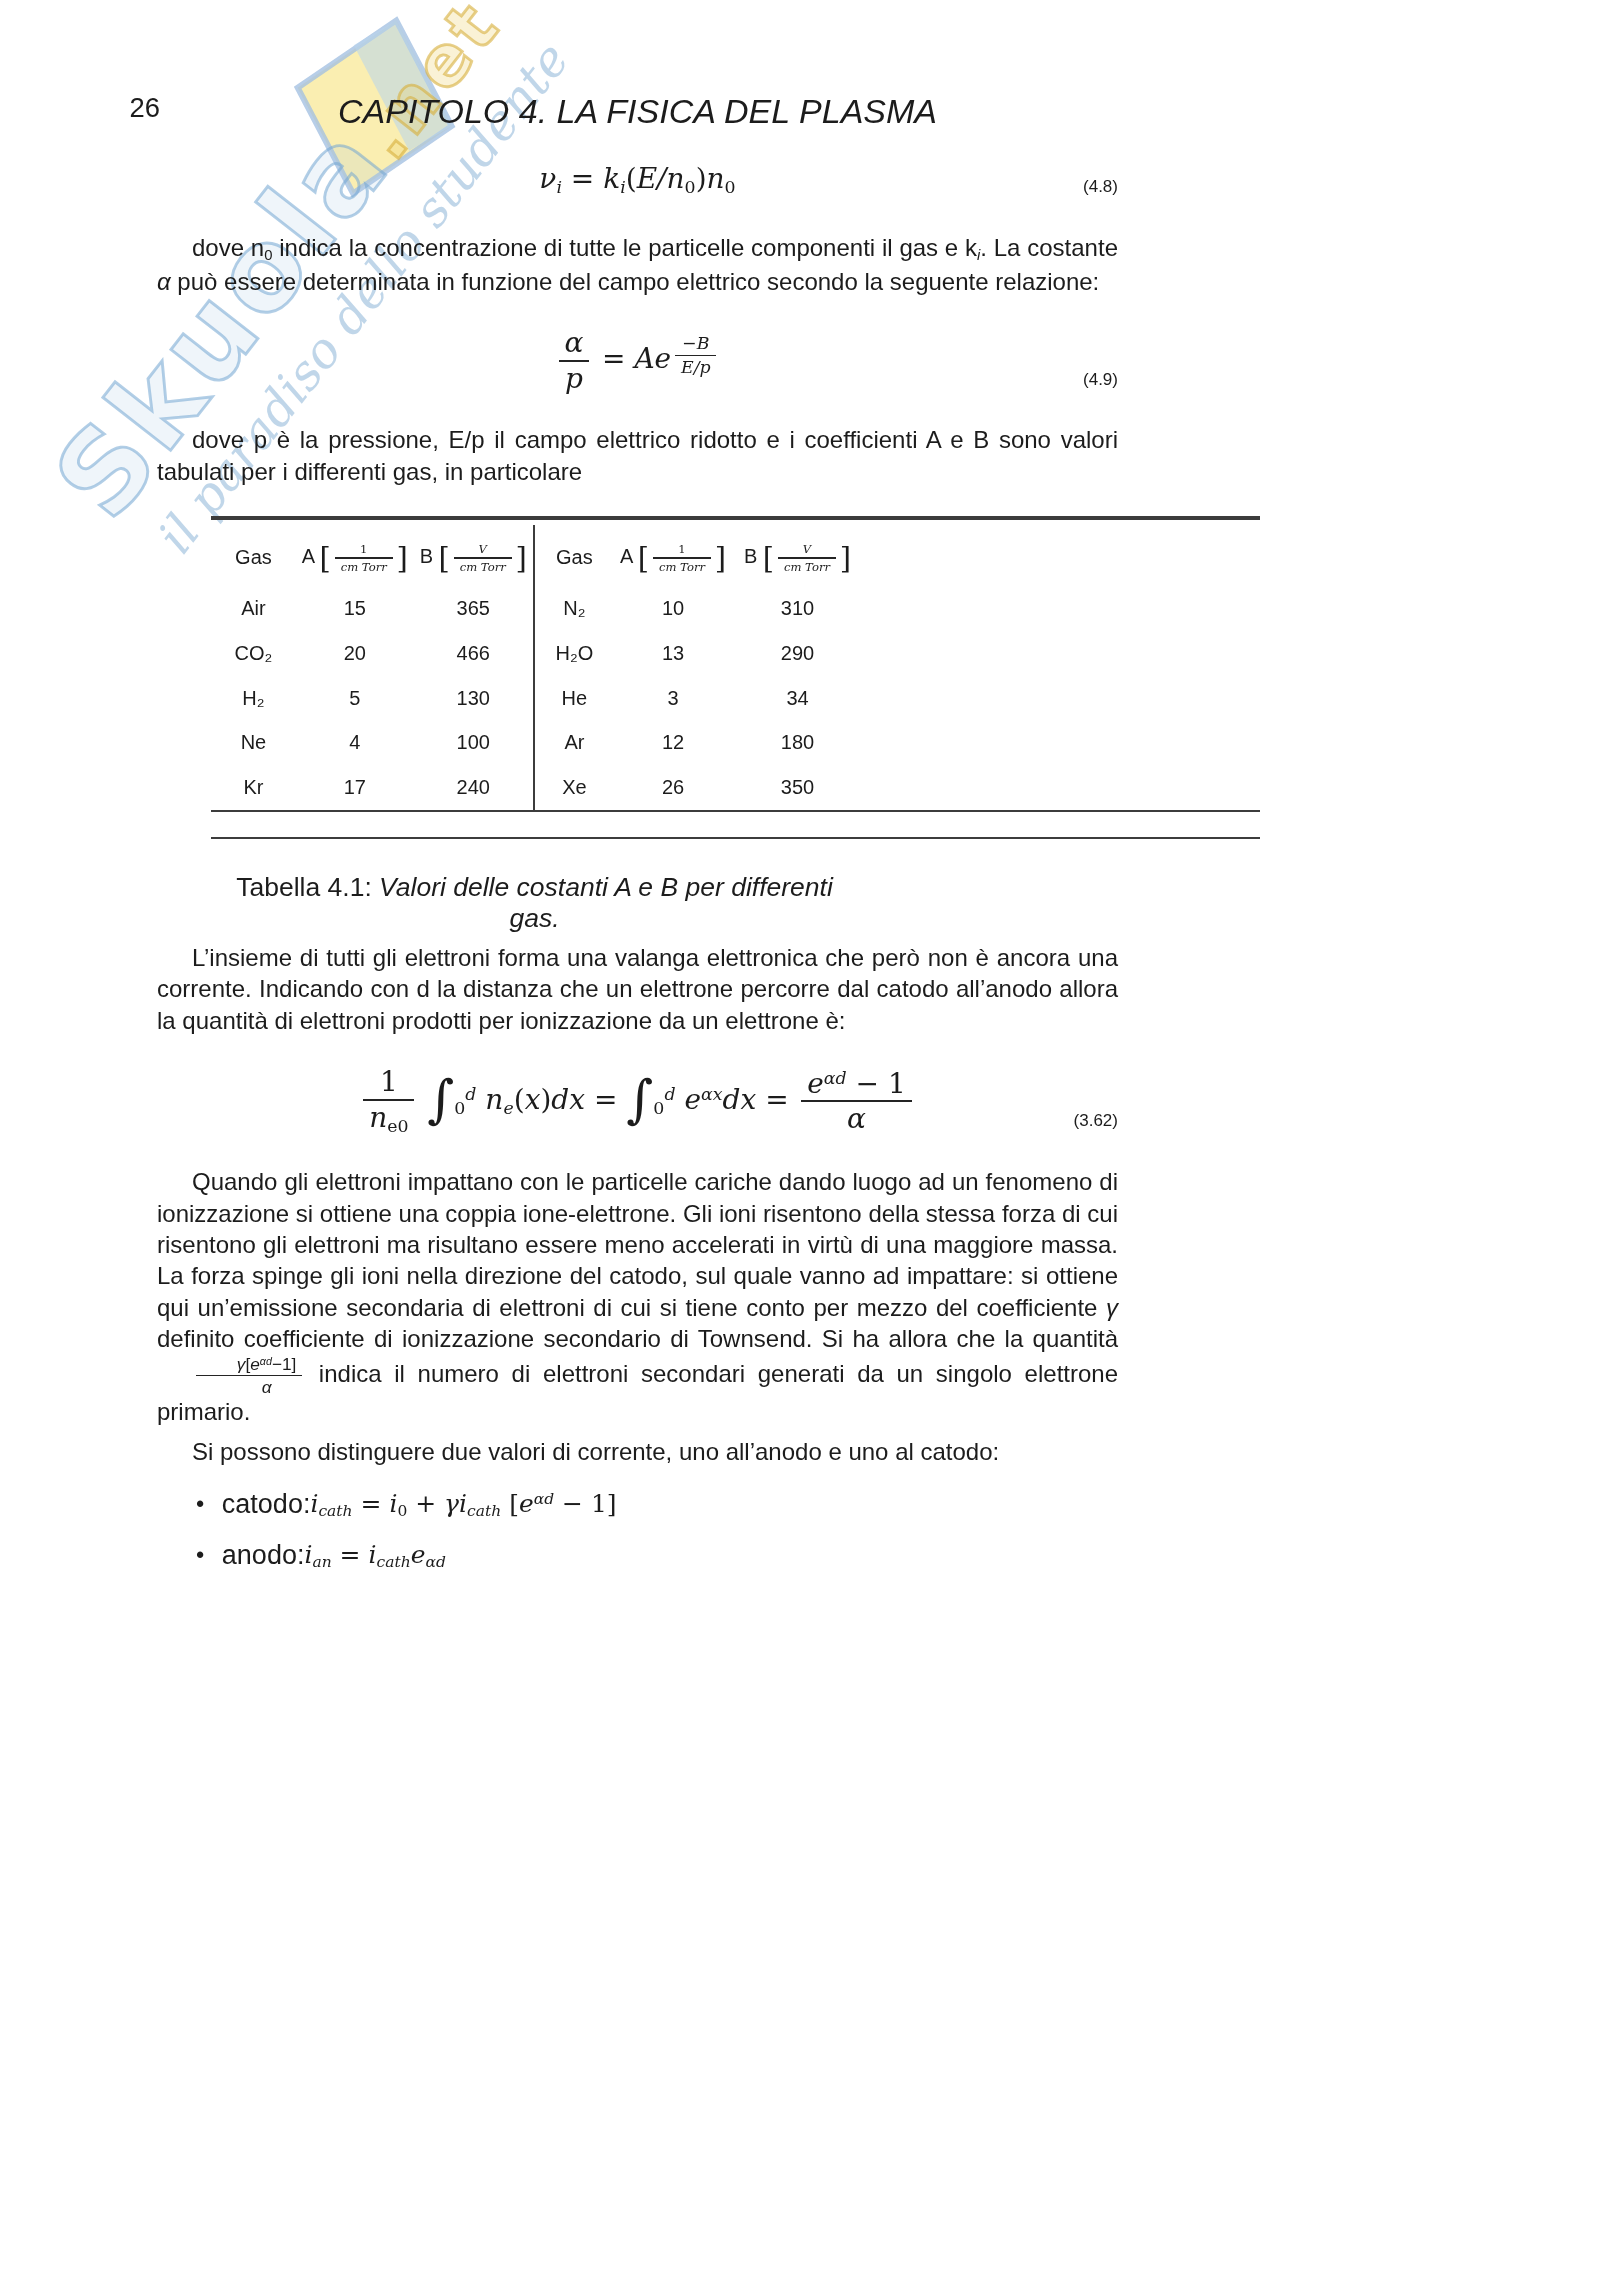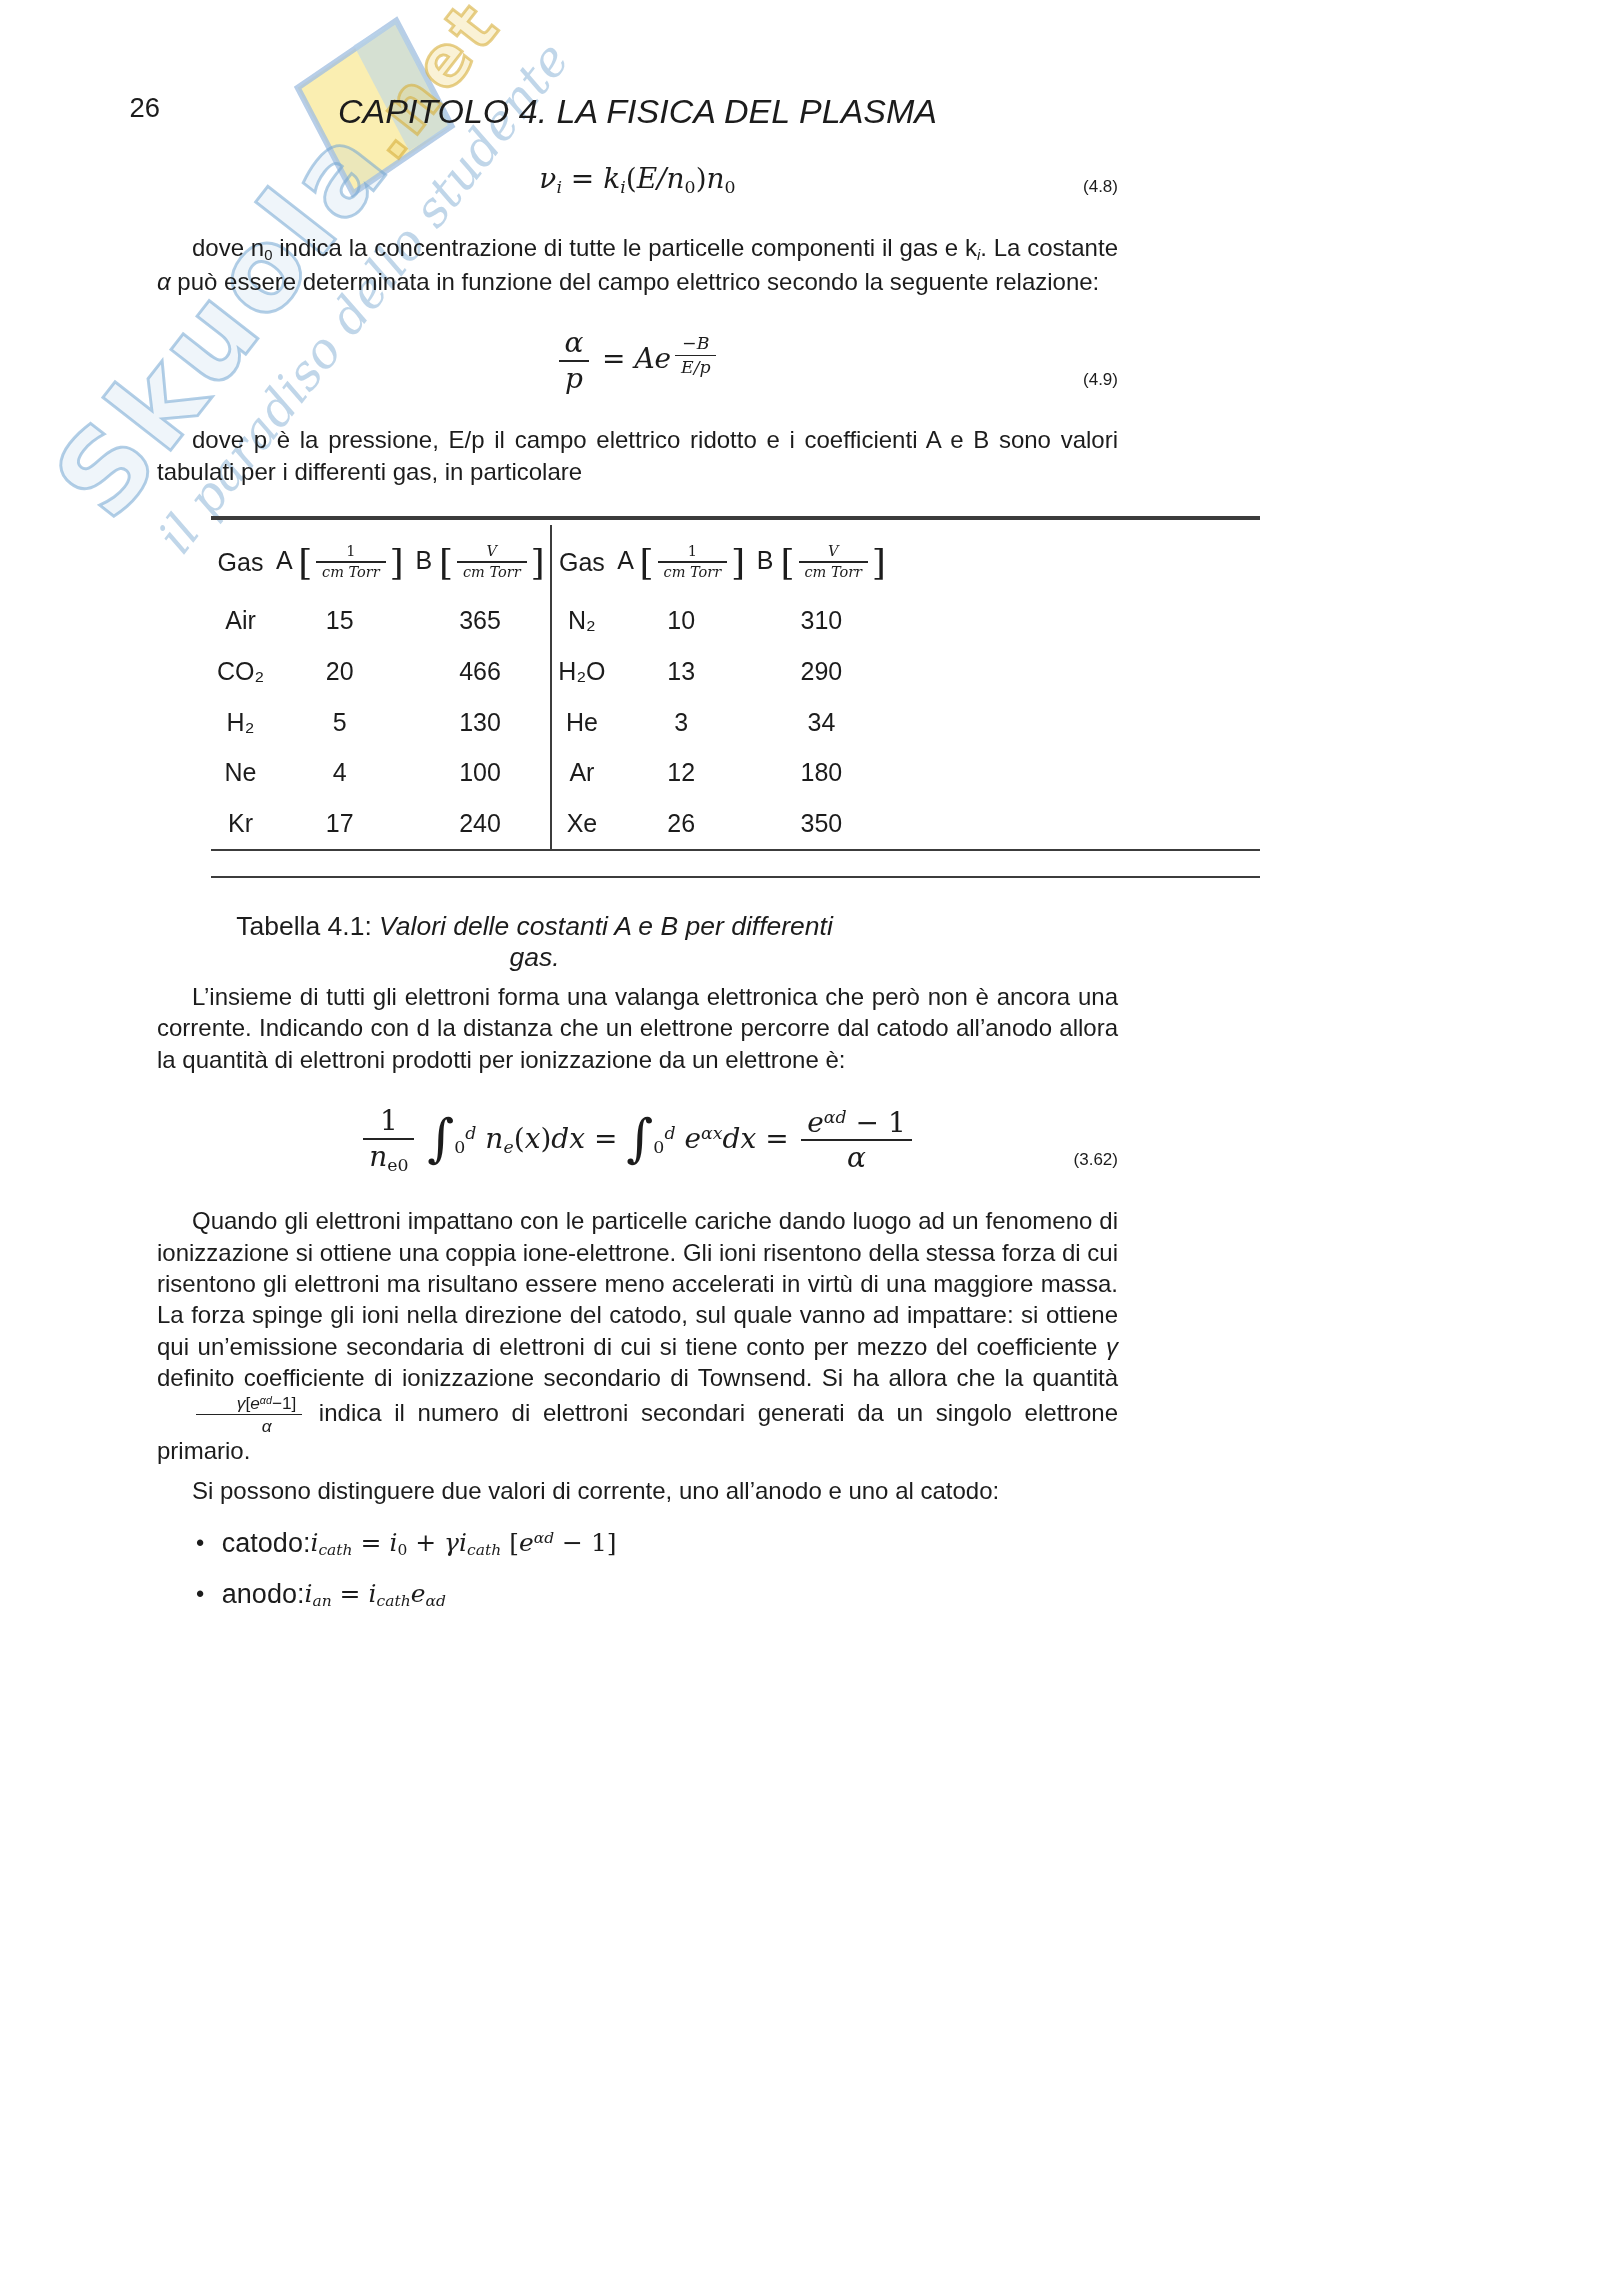--- a/index.html
+++ b/index.html
@@ -51,21 +51,21 @@
   .seg-sup .seg-frac>.num,.seg-small .seg-frac>.num{border-bottom-width:1px;}
   .seg-brk{font-family:"DejaVu Serif",serif;font-size:1.45em;vertical-align:middle;}
   .seg-hsmall{font-size:0.58em;display:inline-block;vertical-align:middle;font-family:"DejaVu Serif",serif;}
   
   .table-block{position:relative;margin:29px 0 0 54px;width:1049px;}
   .t-rule{height:2px;background:#3c3c3c;}
   .t-rule.gap-top{margin-bottom:4.9px;}
   .t-rule.gap-bottom{margin-top:25.5px;}
   .gas-table{border-collapse:collapse;margin:0;width:652px;}
   .gas-table th,.gas-table td{
-    font-weight:normal;text-align:center;font-size:25px;padding:10.8px 5.9px;white-space:nowrap;
+    font-weight:normal;text-align:center;font-size:20px;padding:10.8px 5.9px;white-space:nowrap;
   }
   .gas-table th{padding:15.7px 5.9px 11.8px;}
   .v-div{border-left:2px solid #3c3c3c;}
   .caption{width:647px;margin:33px 0 0 54px;text-align:center;font-size:26.5px;}
   
   .bullets{margin-top:21.6px;}
   .bullet-row{display:flex;align-items:center;margin:19.6px 0 19.6px 39px;font-size:27px;}
   .bullet-dot{font-size:23.5px;margin-right:17.6px;}
   .bullet-eq{font-family:"DejaVu Serif",serif;font-size:25px;}
 </style>

